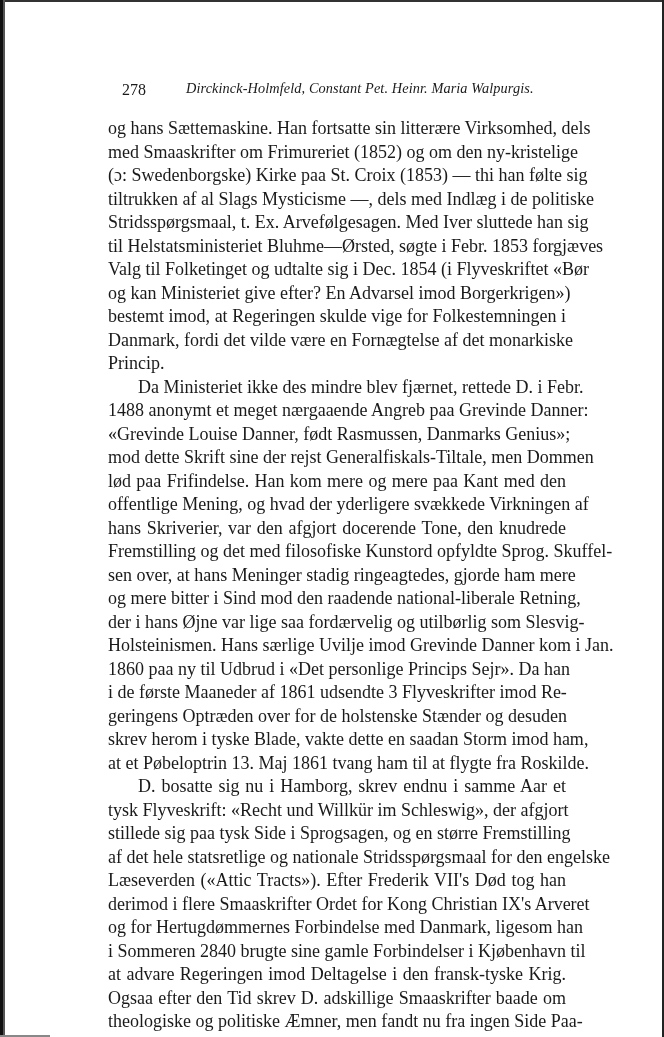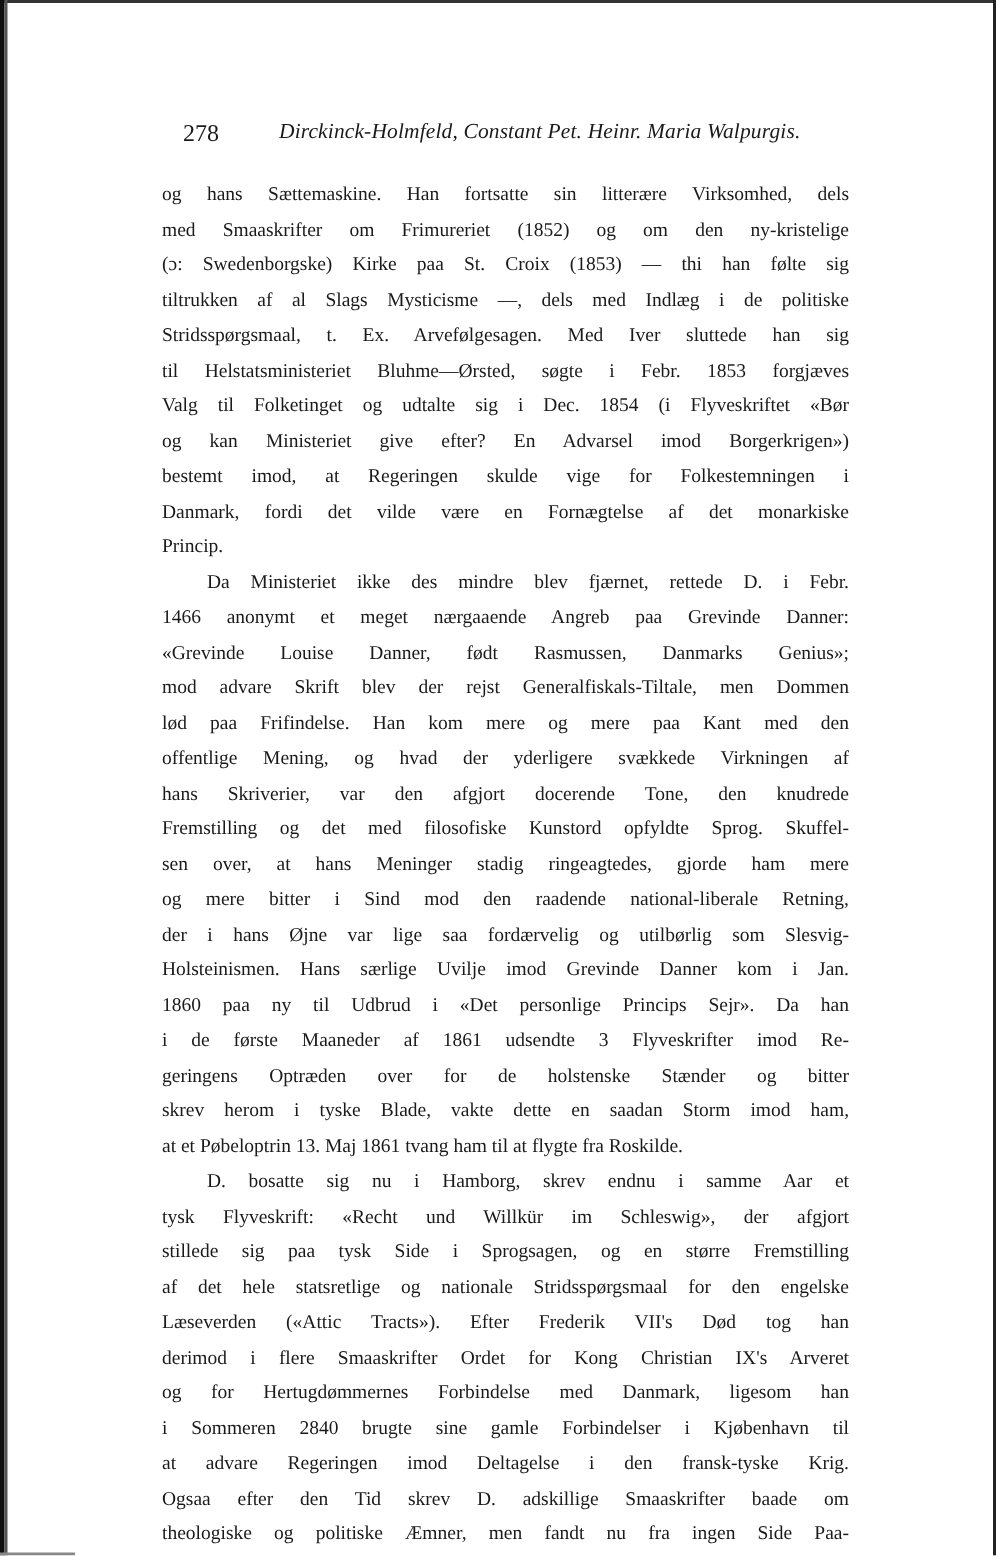--- a/index.html
+++ b/index.html
@@ -38,21 +38,21 @@
   }
   .running-head {
     position:absolute; left:66px; top:2px; font-style:italic; font-size:14.3px;
     letter-spacing:0.1px; white-space:nowrap;
   }
   .body-text {
     position:absolute; top:117px; left:0; width:458px;
   }
   .line {
     display:block; height:23.5px; line-height:23.5px;
-    font-size:13px; white-space:nowrap;
+    font-size:18px; white-space:nowrap;
     text-align:justify; text-align-last:justify;
   }
   .line.last { text-align-last:left;font-family:Liberation Serif, serif; }
   .line.indent { padding-left:30px; }
 </style>
 </head>
 <body>
 
 <div class="edge-top"></div>
 <div class="edge-left"></div>
@@ -76,34 +76,34 @@
       <span class="line">til Helstatsministeriet Bluhme—Ørsted, søgte i Febr. 1853 forgjæves</span>
       <span class="line">Valg til Folketinget og udtalte sig i Dec. 1854 (i Flyveskriftet «Bør</span>
       <span class="line">og kan Ministeriet give efter? En Advarsel imod Borgerkrigen»)</span>
       <span class="line">bestemt imod, at Regeringen skulde vige for Folkestemningen i</span>
       <span class="line">Danmark, fordi det vilde være en Fornægtelse af det monarkiske</span>
       <span class="line last">Princip.</span>
     </div>
 
     <div>
       <span class="line indent">Da Ministeriet ikke des mindre blev fjærnet, rettede D. i Febr.</span>
-      <span class="line">1466 anonymt et meget nærgaaende Angreb paa Grevinde Danner:</span>
+      <span class="line">1488 anonymt et meget nærgaaende Angreb paa Grevinde Danner:</span>
       <span class="line">«Grevinde Louise Danner, født Rasmussen, Danmarks Genius»;</span>
-      <span class="line">mod advare Skrift blev der rejst Generalfiskals-Tiltale, men Dommen</span>
+      <span class="line">mod dette Skrift sine der rejst Generalfiskals-Tiltale, men Dommen</span>
       <span class="line">lød paa Frifindelse. Han kom mere og mere paa Kant med den</span>
       <span class="line">offentlige Mening, og hvad der yderligere svækkede Virkningen af</span>
       <span class="line">hans Skriverier, var den afgjort docerende Tone, den knudrede</span>
       <span class="line">Fremstilling og det med filosofiske Kunstord opfyldte Sprog. Skuffel-</span>
       <span class="line">sen over, at hans Meninger stadig ringeagtedes, gjorde ham mere</span>
       <span class="line">og mere bitter i Sind mod den raadende national-liberale Retning,</span>
       <span class="line">der i hans Øjne var lige saa fordærvelig og utilbørlig som Slesvig-</span>
       <span class="line">Holsteinismen. Hans særlige Uvilje imod Grevinde Danner kom i Jan.</span>
       <span class="line">1860 paa ny til Udbrud i «Det personlige Princips Sejr». Da han</span>
       <span class="line">i de første Maaneder af 1861 udsendte 3 Flyveskrifter imod Re-</span>
-      <span class="line">geringens Optræden over for de holstenske Stænder og bitter</span>
+      <span class="line">geringens Optræden over for de holstenske Stænder og desuden</span>
       <span class="line">skrev herom i tyske Blade, vakte dette en saadan Storm imod ham,</span>
       <span class="line last">at et Pøbeloptrin 13. Maj 1861 tvang ham til at flygte fra Roskilde.</span>
     </div>
 
     <div>
       <span class="line indent">D. bosatte sig nu i Hamborg, skrev endnu i samme Aar et</span>
       <span class="line">tysk Flyveskrift: «Recht und Willkür im Schleswig», der afgjort</span>
       <span class="line">stillede sig paa tysk Side i Sprogsagen, og en større Fremstilling</span>
       <span class="line">af det hele statsretlige og nationale Stridsspørgsmaal for den engelske</span>
       <span class="line">Læseverden («Attic Tracts»). Efter Frederik VII's Død tog han</span>

